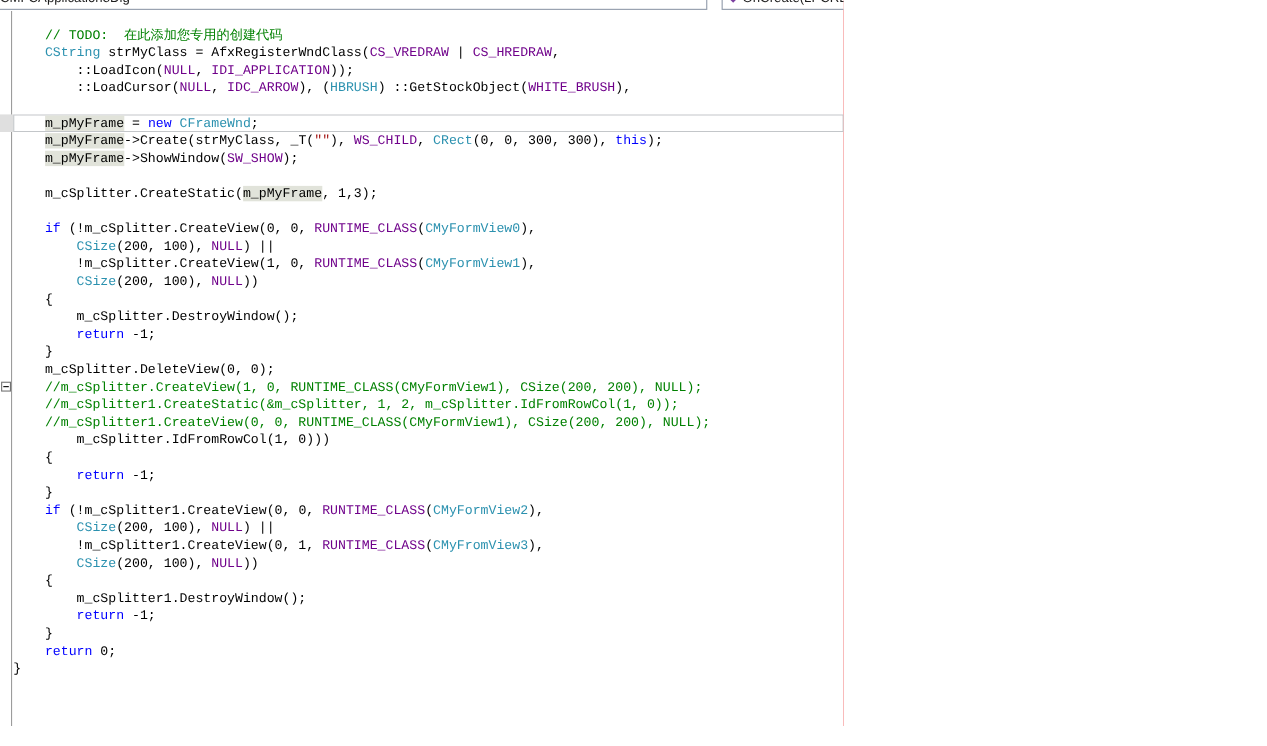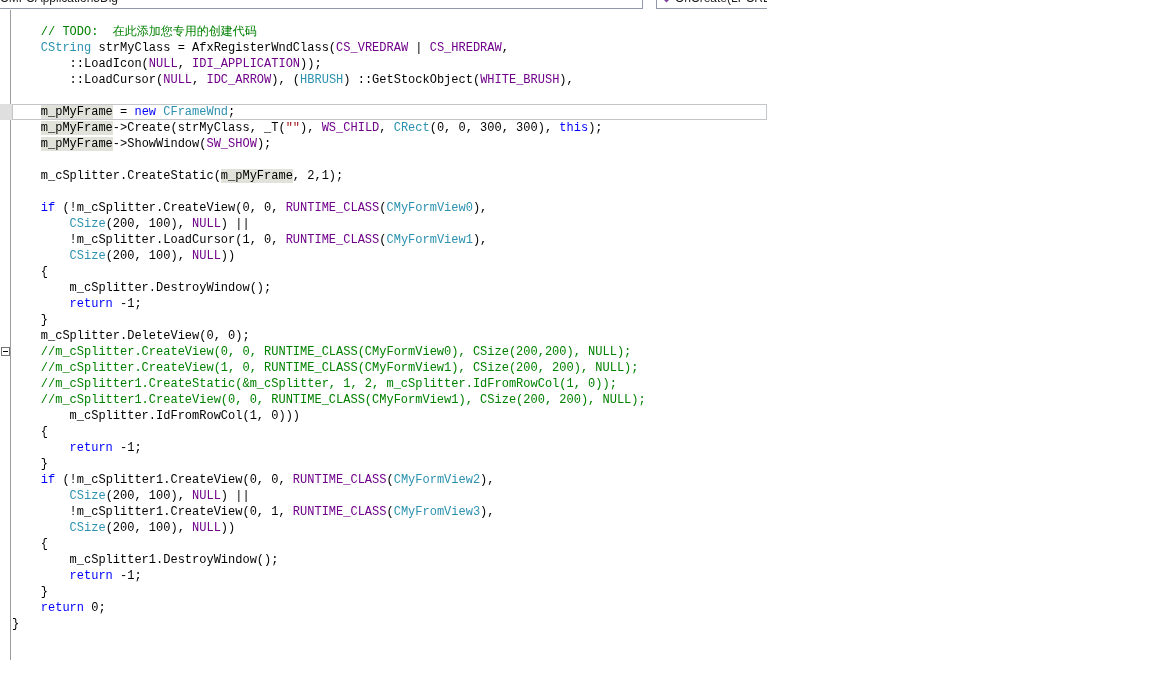--- a/index.html
+++ b/index.html
@@ -128,37 +128,37 @@
         <div class="line">
           <span class="line-margin"></span>
           <span class="line-code"><span class="tok-p">    </span><span class="tok-h">m_pMyFrame</span><span class="tok-p">-&gt;ShowWindow(</span><span class="tok-m">SW_SHOW</span><span class="tok-p">);</span></span>
         </div>
         <div class="line">
           <span class="line-margin"></span>
           <span class="line-code"></span>
         </div>
         <div class="line">
           <span class="line-margin"></span>
-          <span class="line-code"><span class="tok-p">    m_cSplitter.CreateStatic(</span><span class="tok-h">m_pMyFrame</span><span class="tok-p">, 2,1);</span></span>
+          <span class="line-code"><span class="tok-p">    m_cSplitter.CreateStatic(</span><span class="tok-h">m_pMyFrame</span><span class="tok-p">, 1,3);</span></span>
         </div>
         <div class="line">
           <span class="line-margin"></span>
           <span class="line-code"></span>
         </div>
         <div class="line">
           <span class="line-margin"></span>
           <span class="line-code"><span class="tok-p">    </span><span class="tok-k">if</span><span class="tok-p"> (!m_cSplitter.CreateView(0, 0, </span><span class="tok-m">RUNTIME_CLASS</span><span class="tok-p">(</span><span class="tok-t">CMyFormView0</span><span class="tok-p">),</span></span>
         </div>
         <div class="line">
           <span class="line-margin"></span>
           <span class="line-code"><span class="tok-p">        </span><span class="tok-t">CSize</span><span class="tok-p">(200, 100), </span><span class="tok-m">NULL</span><span class="tok-p">) ||</span></span>
         </div>
         <div class="line">
           <span class="line-margin"></span>
-          <span class="line-code"><span class="tok-p">        !m_cSplitter.LoadCursor(1, 0, </span><span class="tok-m">RUNTIME_CLASS</span><span class="tok-p">(</span><span class="tok-t">CMyFormView1</span><span class="tok-p">),</span></span>
+          <span class="line-code"><span class="tok-p">        !m_cSplitter.CreateView(1, 0, </span><span class="tok-m">RUNTIME_CLASS</span><span class="tok-p">(</span><span class="tok-t">CMyFormView1</span><span class="tok-p">),</span></span>
         </div>
         <div class="line">
           <span class="line-margin"></span>
           <span class="line-code"><span class="tok-p">        </span><span class="tok-t">CSize</span><span class="tok-p">(200, 100), </span><span class="tok-m">NULL</span><span class="tok-p">))</span></span>
         </div>
         <div class="line">
           <span class="line-margin"></span>
           <span class="line-code"><span class="tok-p">    {</span></span>
         </div>
         <div class="line">
@@ -169,24 +169,20 @@
           <span class="line-margin"></span>
           <span class="line-code"><span class="tok-p">        </span><span class="tok-k">return</span><span class="tok-p"> -1;</span></span>
         </div>
         <div class="line">
           <span class="line-margin"></span>
           <span class="line-code"><span class="tok-p">    }</span></span>
         </div>
         <div class="line">
           <span class="line-margin"></span>
           <span class="line-code"><span class="tok-p">    m_cSplitter.DeleteView(0, 0);</span></span>
-        </div>
-        <div class="line">
-          <span class="line-margin"></span>
-          <span class="line-code"><span class="tok-c">    //m_cSplitter.CreateView(0, 0, RUNTIME_CLASS(CMyFormView0), CSize(200,200), NULL);</span></span>
         </div>
         <div class="line">
           <span class="line-margin"></span>
           <span class="line-code"><span class="tok-c">    //m_cSplitter.CreateView(1, 0, RUNTIME_CLASS(CMyFormView1), CSize(200, 200), NULL);</span></span>
         </div>
         <div class="line">
           <span class="line-margin"></span>
           <span class="line-code"><span class="tok-c">    //m_cSplitter1.CreateStatic(&amp;m_cSplitter, 1, 2, m_cSplitter.IdFromRowCol(1, 0));</span></span>
         </div>
         <div class="line">

